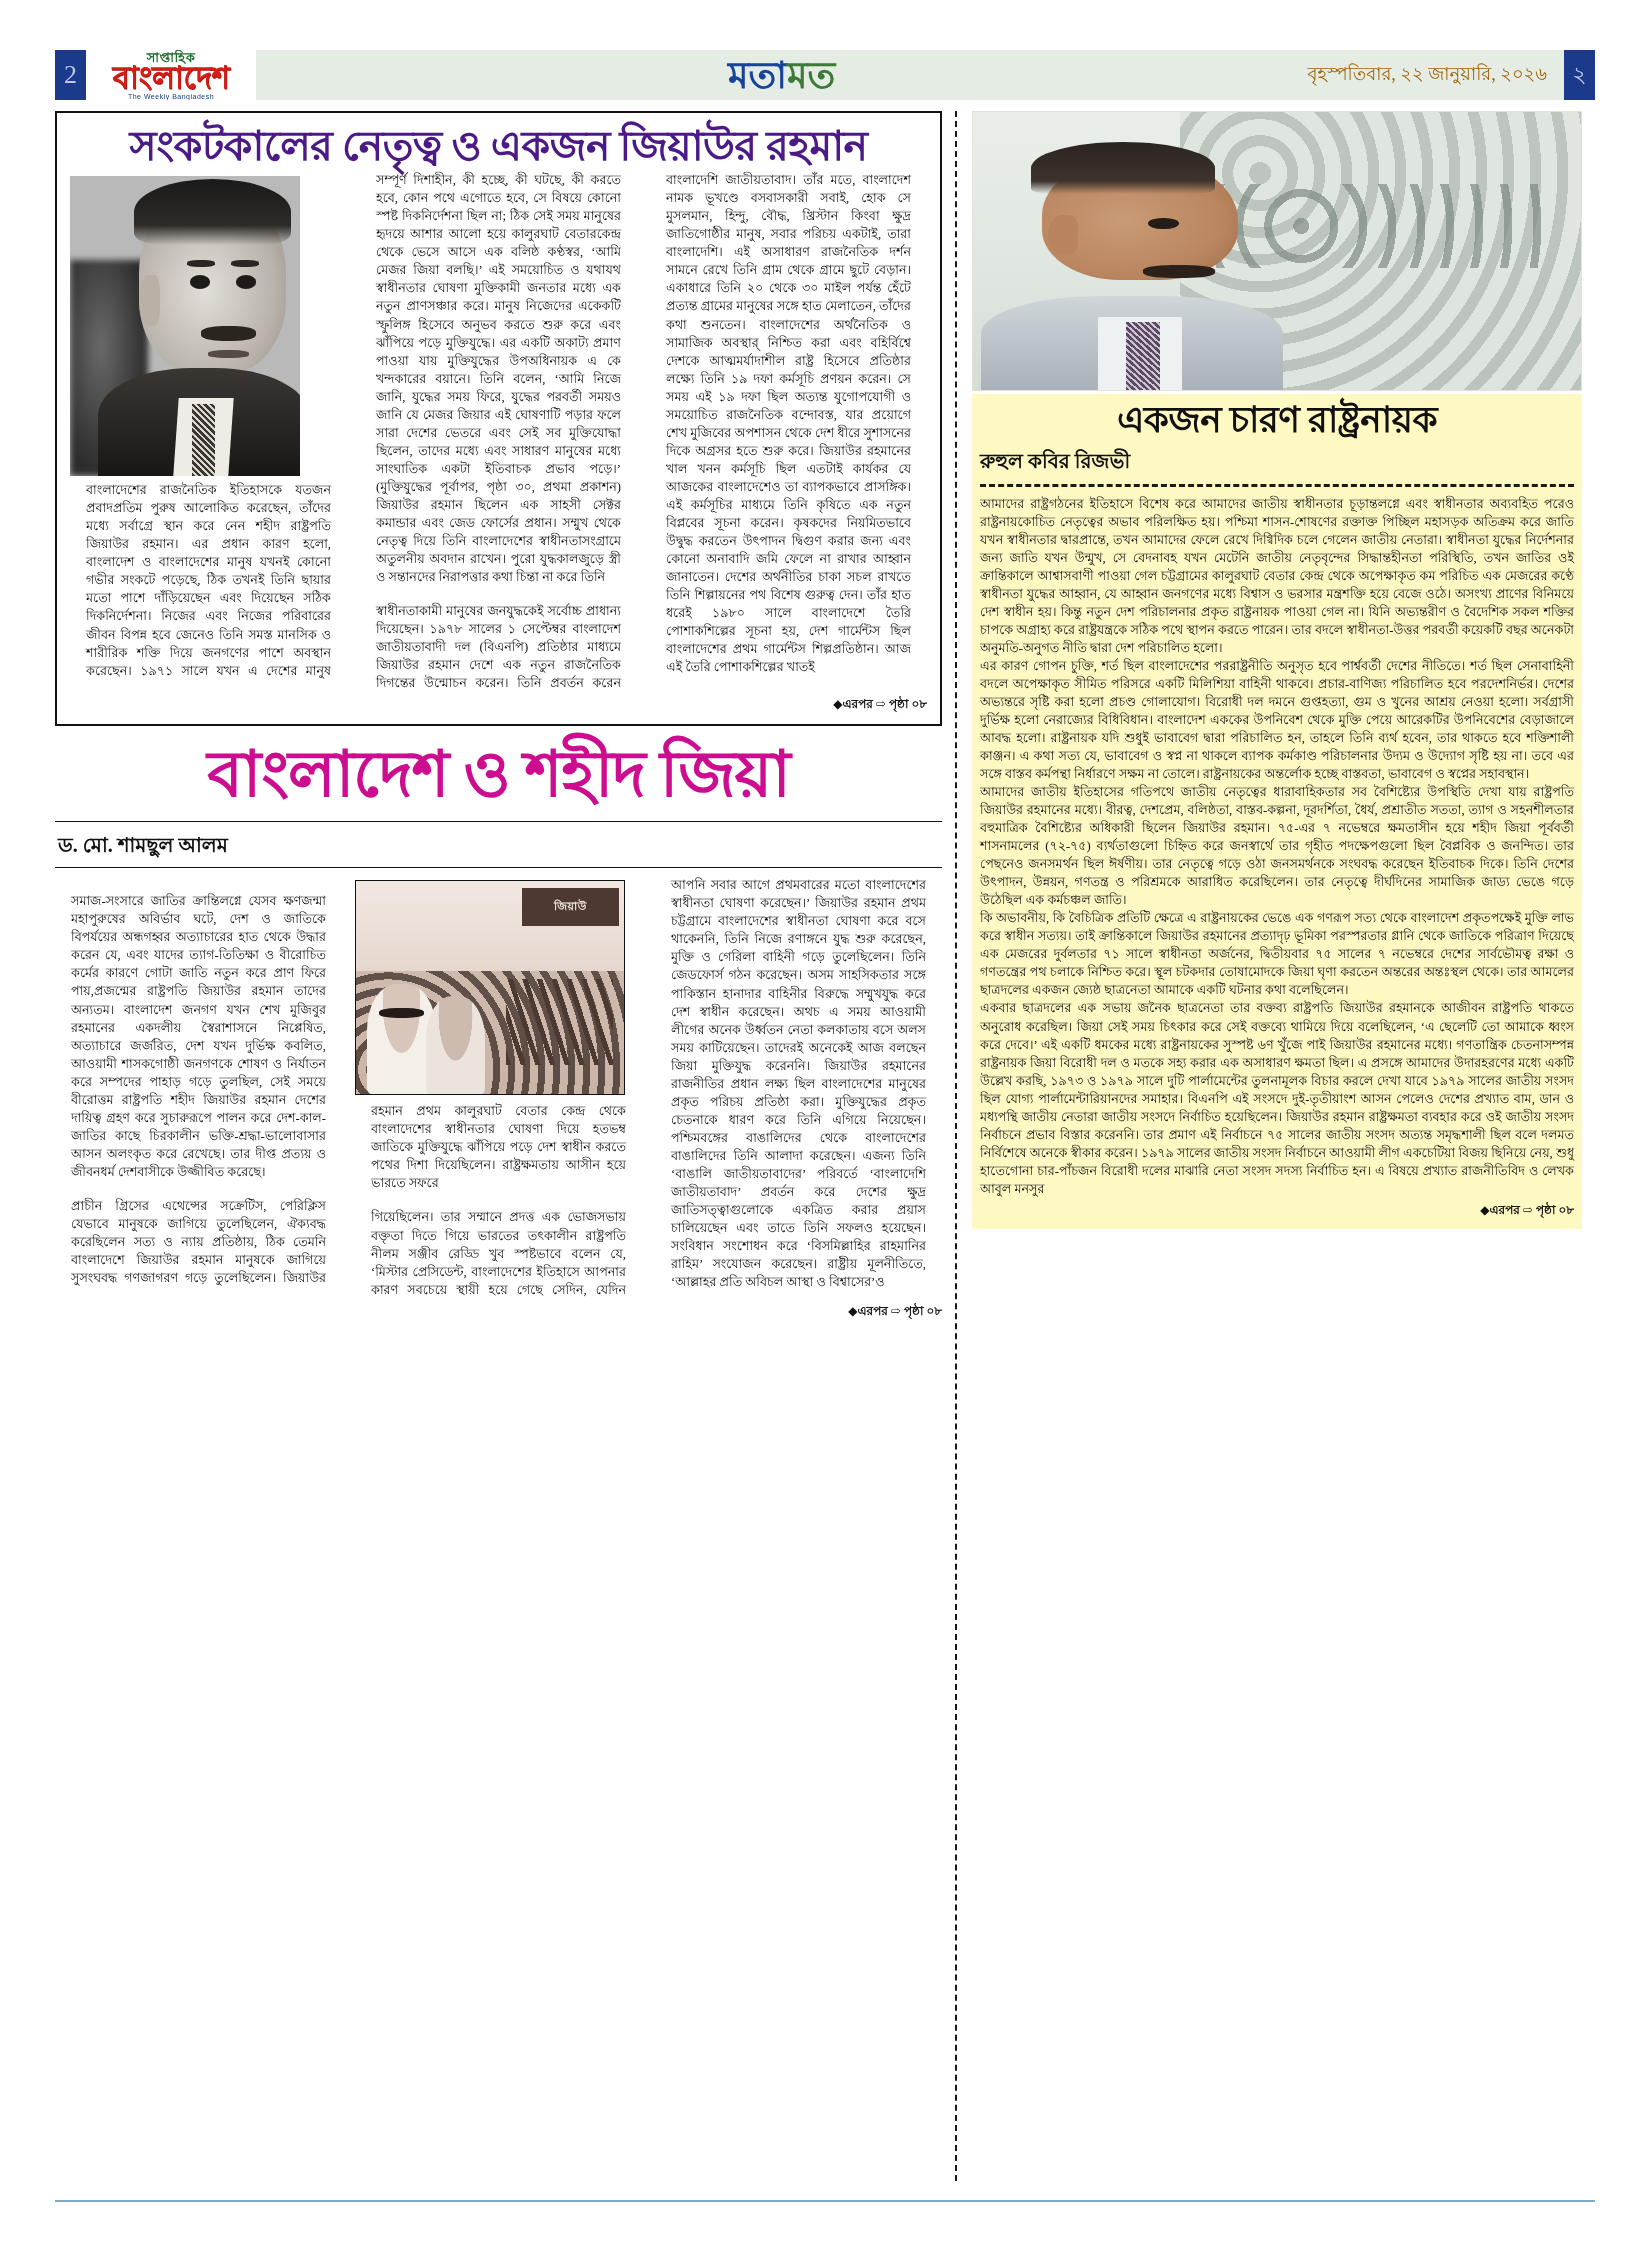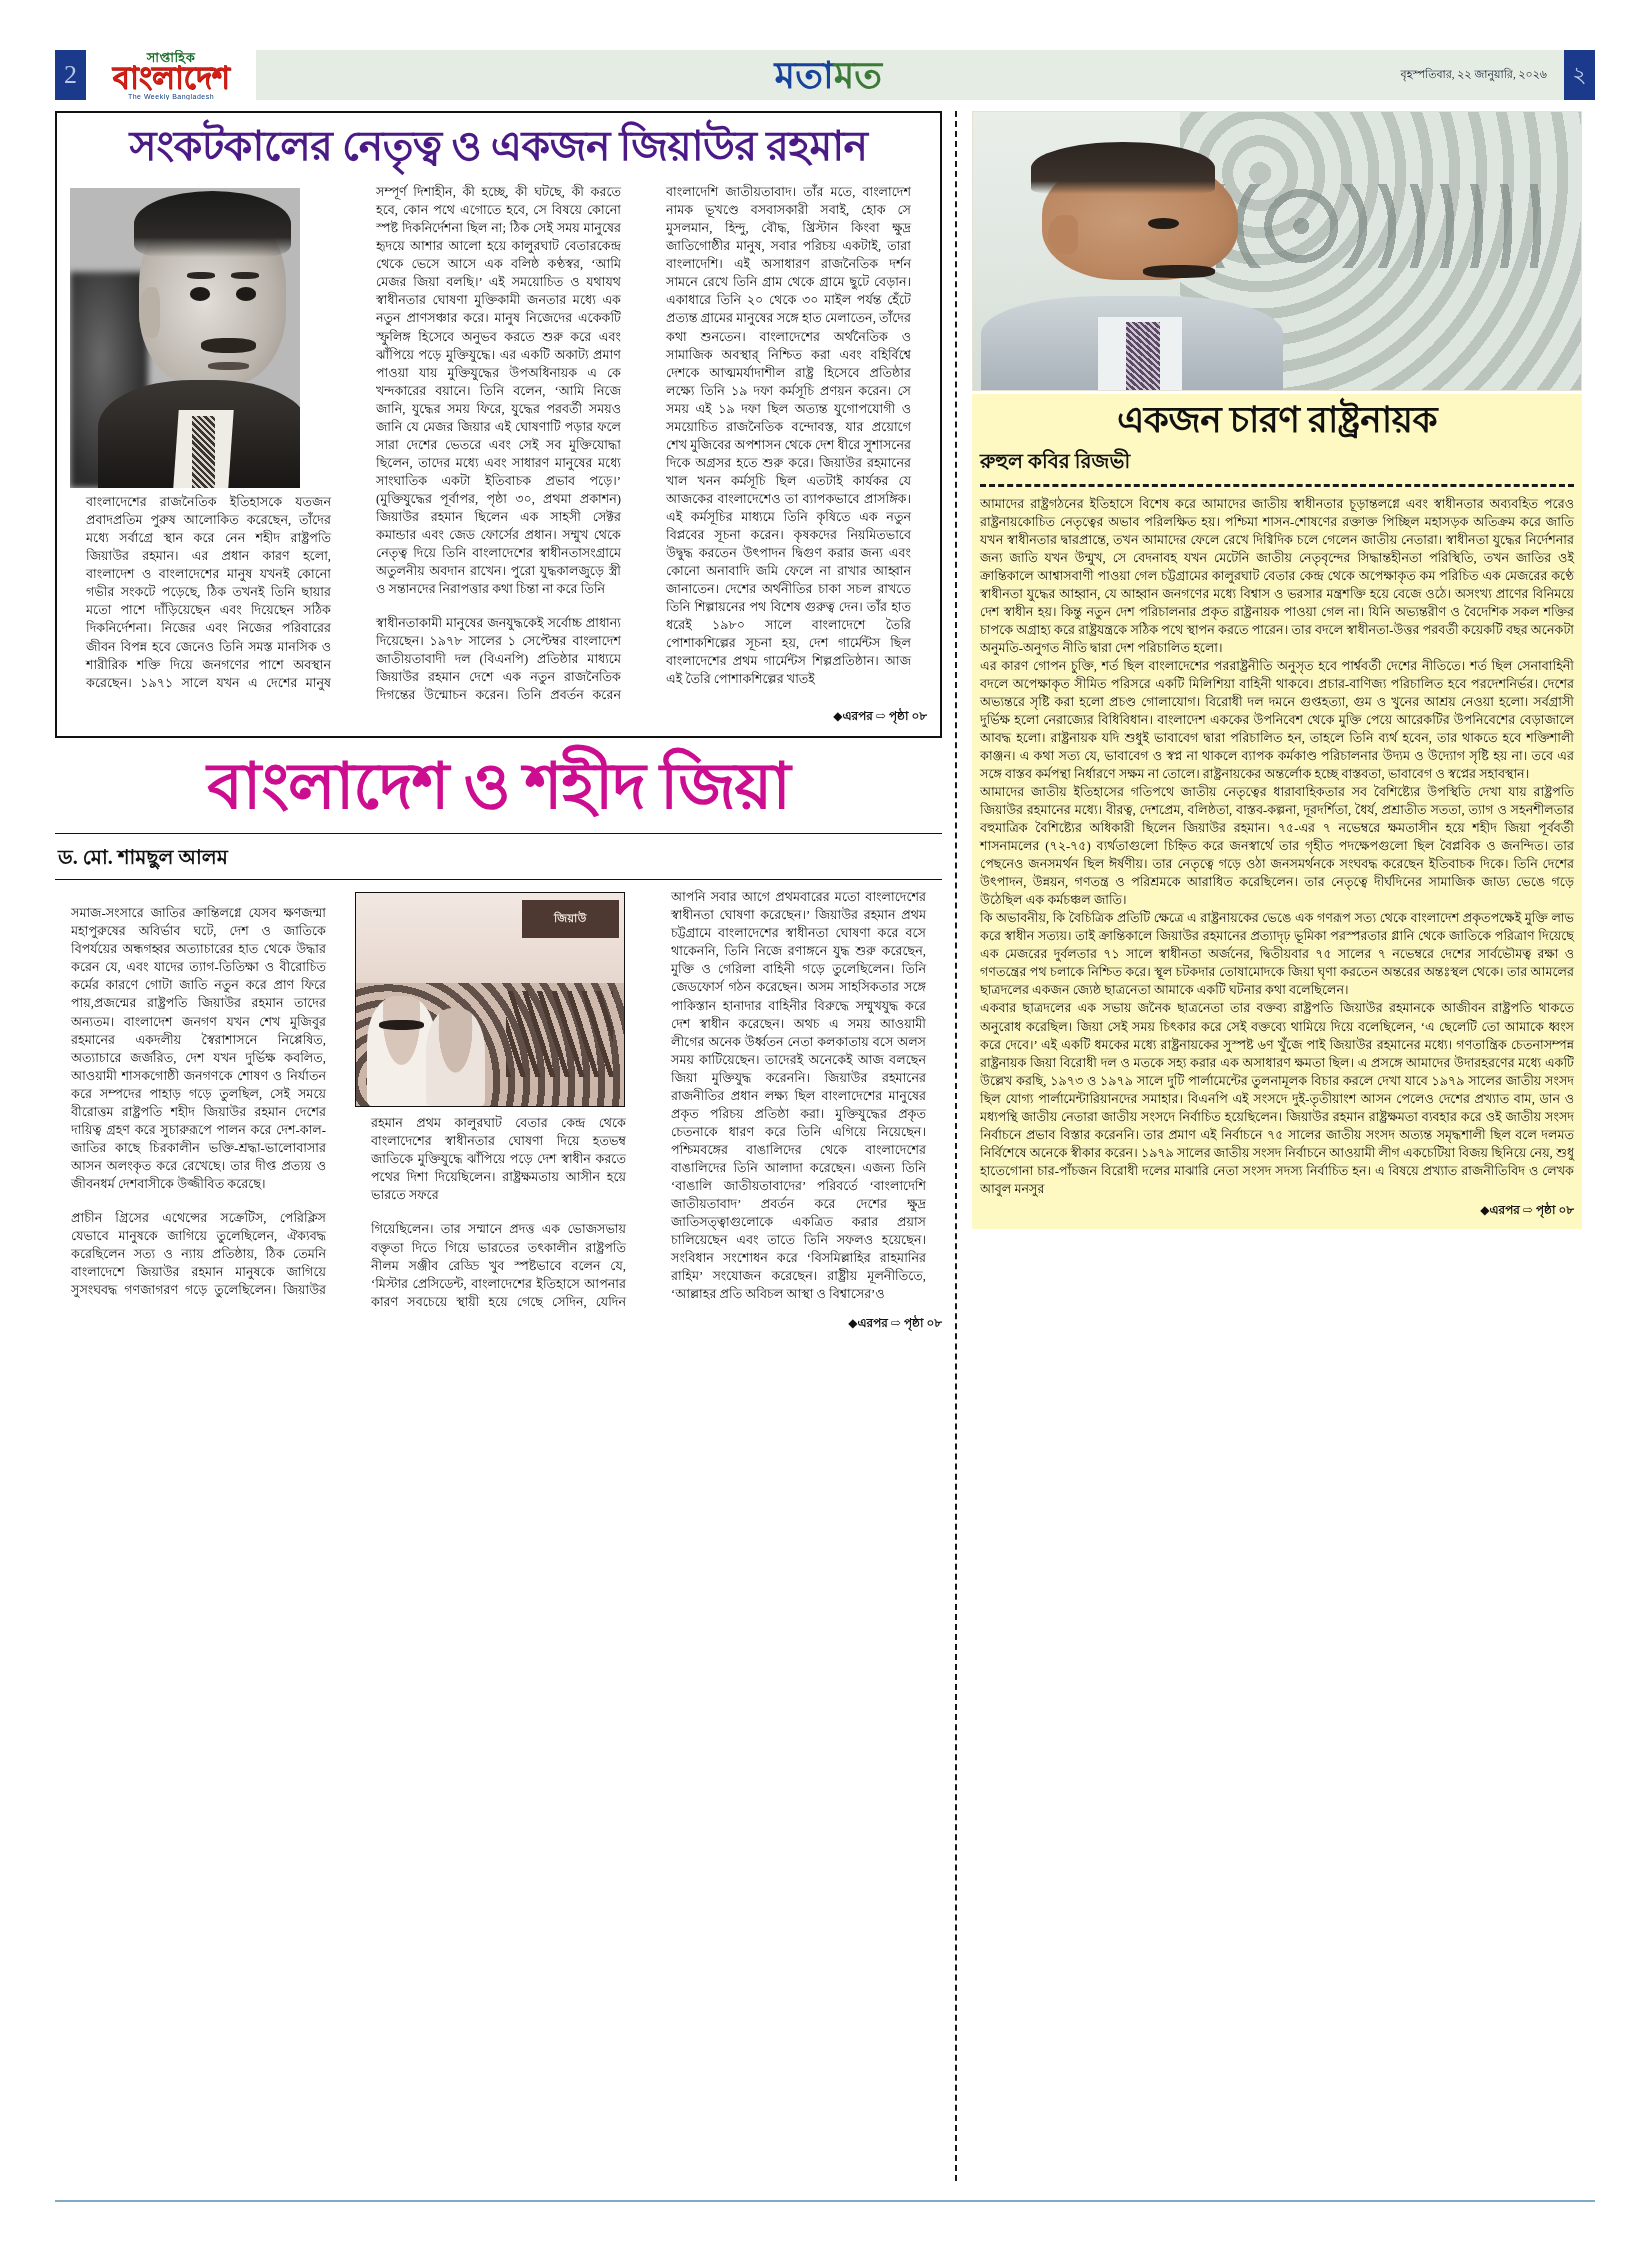--- a/index.html
+++ b/index.html
@@ -92,22 +92,22 @@
     letter-spacing: 0px;
   }
   .section-title .blue { color: #18439c; }
   .section-title .green { color: #3c7a3a; }
 
   .masthead-date {
     flex: none;
     display: flex;
     align-items: center;
     padding-right: 17px;
-    font-size: 11px;
-    color: #0f172a;
+    font-size: 18px;
+    color: #a16207;
     white-space: nowrap;
   }
 
   
   .content {
     display: flex;
     gap: 0;
     height: 2070px;
   }
   .col-left  { width: 900px; flex: none; padding-right: 13px; }
@@ -119,21 +119,21 @@
     padding: 11px 13px 9px 13px;
     margin-bottom: 15px;
   }
   .headline-purple {
     font-size: 41px;
     line-height: 1.08;
     color: #4b1a86;
     font-weight: bold;
     text-align: center;
     letter-spacing: -0.5px;
-    margin-bottom: 15px;
+    margin-bottom: 3px;
   }
   .byline-rule {
     display: flex;
     align-items: center;
     justify-content: center;
     gap: 8px;
     margin-bottom: 8px;
   }
   .byline-rule .rule {
     height: 4.5px;

